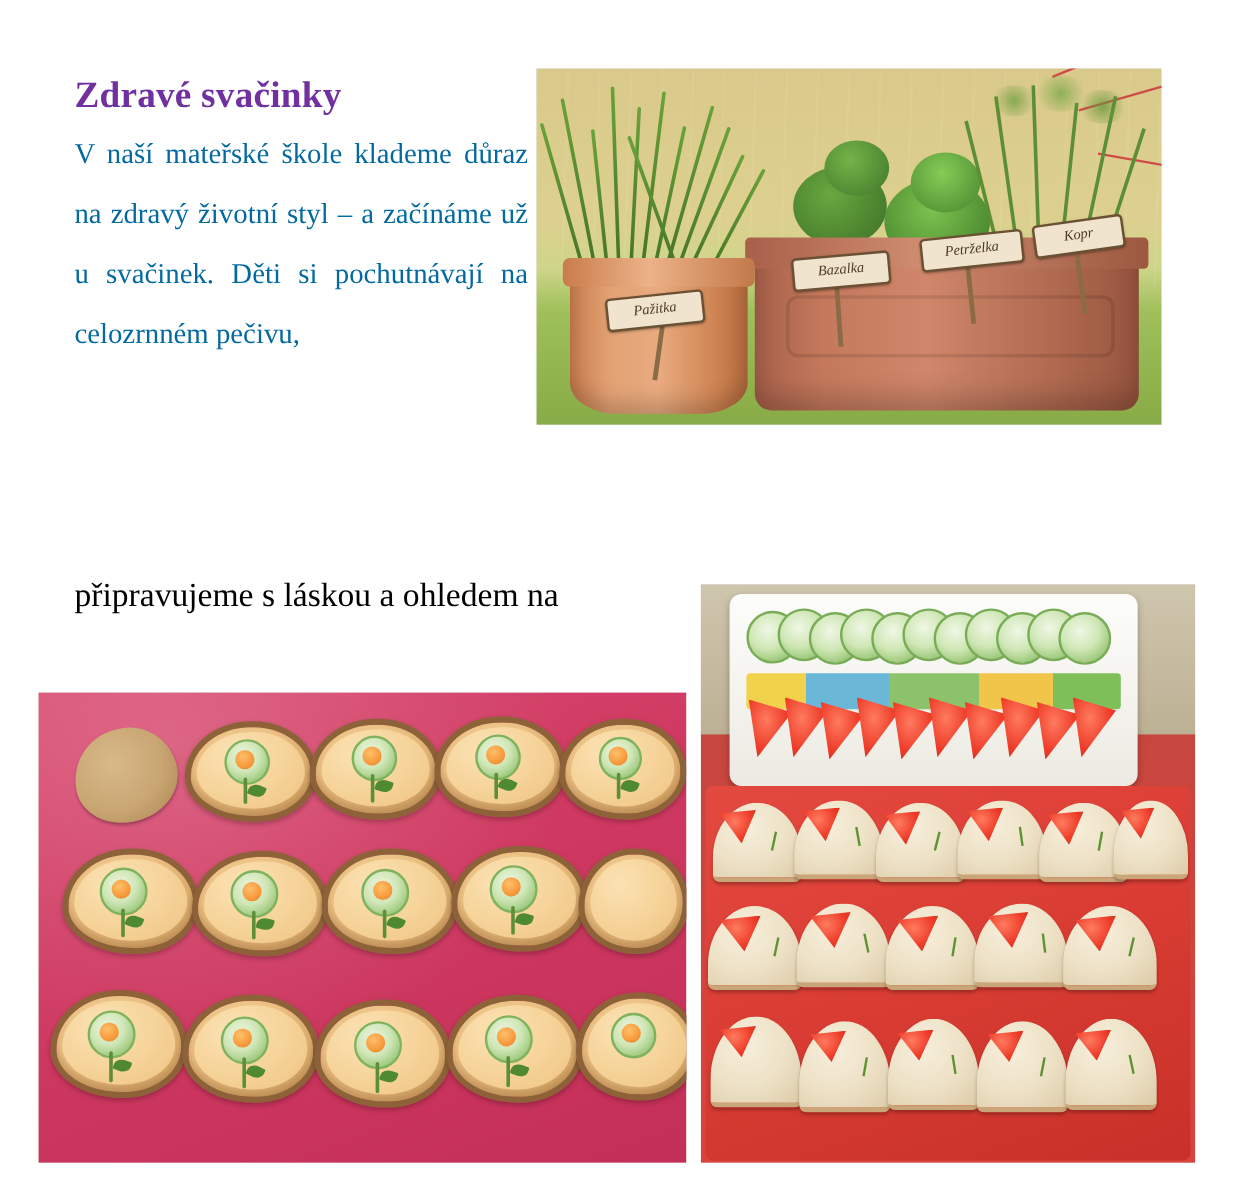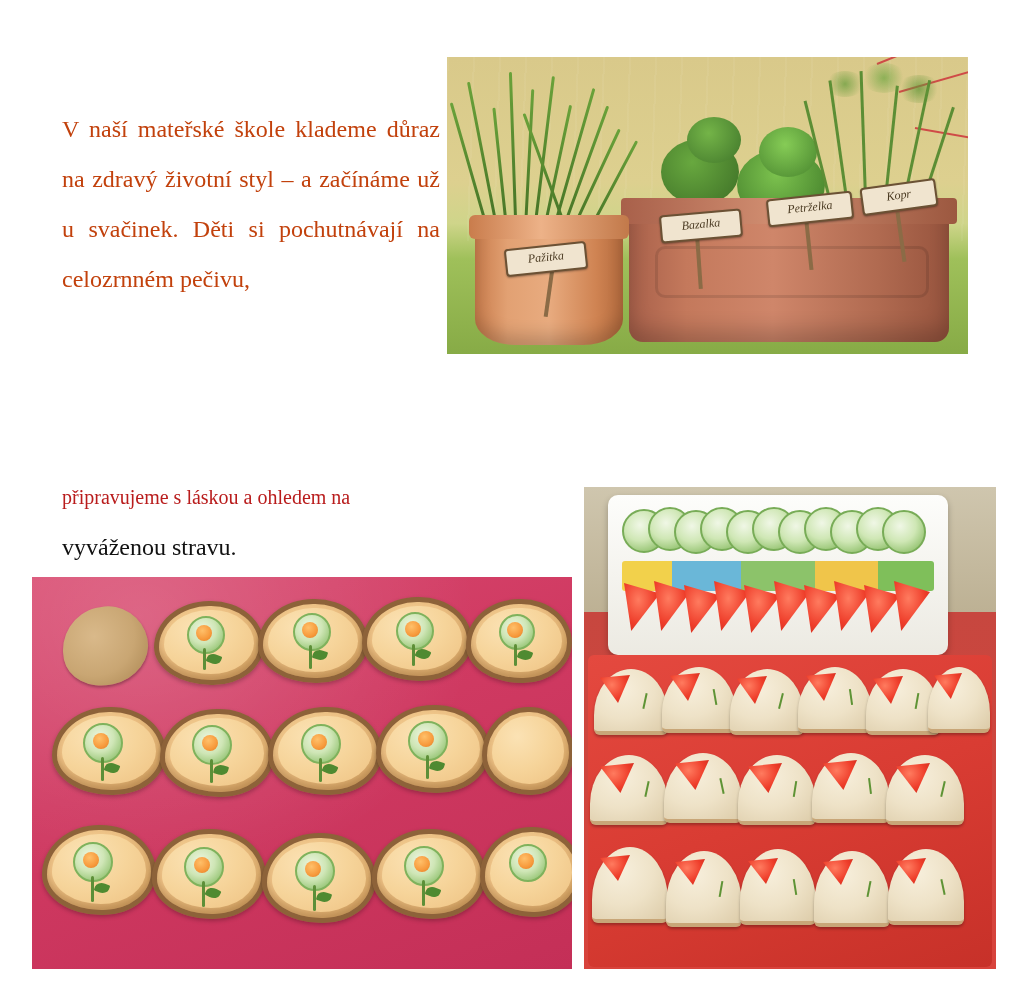--- a/index.html
+++ b/index.html
@@ -38,44 +38,44 @@
   
   .para-narrow {
     position: absolute;
     left: 62px;
     top: 104px;
     width: 378px;
     font-size: 24px;
     line-height: 50px;
     text-align: justify;
     text-justify: inter-word;
-    color: #c2410c;
+    color: #0369a1;
     font-family: Liberation Serif, serif;
   }
   .para-wide {
     position: absolute;
     left: 62px;
     top: 372px;
     width: 906px;
     font-size: 24px;
     line-height: 50px;
     text-align: justify;
     text-justify: inter-word;
     color: #111111;
   }
   .para-wide2 {
     position: absolute;
     left: 62px;
     top: 472px;
     width: 508px;
-    font-size: 20px;
+    font-size: 28px;
     line-height: 50px;
     text-align: justify;
     text-justify: inter-word;
-    color: #b91c1c;
+    color: #000000;
   }
   .para-last {
     position: absolute;
     left: 62px;
     top: 522px;
     width: 508px;
     font-size: 24px;
     line-height: 50px;
     text-align: left;
     color: #111111;
@@ -291,24 +291,24 @@
     position: absolute;
     width: 2px; height: 16px;
     background: #5e9335;
   }
 </style>
 </head>
 <body>
 
 <div class="page">
 
+  <h1 class="title">Zdravé svačinky</h1>
 
   <div class="para-narrow">V naší mateřské škole klademe důraz na zdravý životní styl – a začínáme už u svačinek. Děti si pochutnávají na celozrnném pečivu,</div>
   <div class="para-wide2">připravujeme s láskou a ohledem na</div>
-  <div class="para-last">vyváženou stravu.</div>
 
   <div class="photo" id="photo-herbs">
     <div class="herbs-bg"></div>
     <div class="herbs-wall-lines"></div>
 
     <div class="wire" style="left:430px; top:6px; width:95px; transform:rotate(-22deg);"></div>
     <div class="wire" style="left:452px; top:34px; width:72px; transform:rotate(-16deg);"></div>
     <div class="wire" style="left:468px; top:70px; width:58px; transform:rotate(10deg);"></div>
 
     <div class="chives" style="left:40px; top:30px;">

